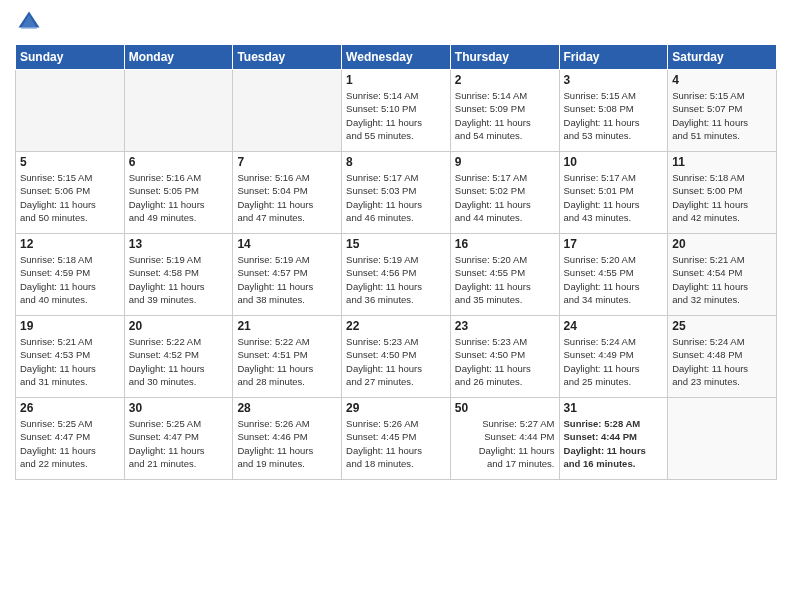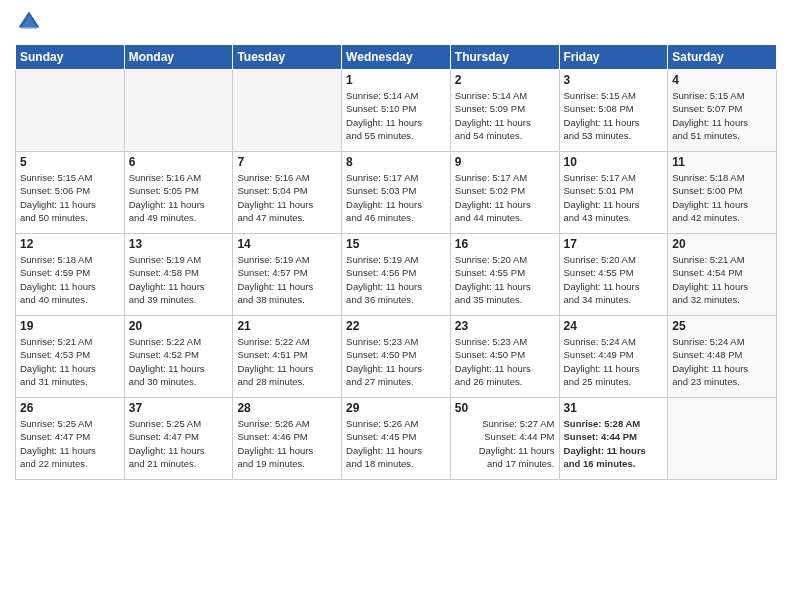--- a/index.html
+++ b/index.html
@@ -321,21 +321,21 @@
         </tr>
         <tr class="week-row">
           <td>
             <div class="day-number">26</div>
             <div class="day-info" style="white-space: pre-line;">Sunrise: 5:25 AM
 Sunset: 4:47 PM
 Daylight: 11 hours
 and 22 minutes.</div>
           </td>
           <td>
-            <div class="day-number">37</div>
+            <div class="day-number">30</div>
             <div class="day-info" style="white-space: pre-line;">Sunrise: 5:25 AM
 Sunset: 4:47 PM
 Daylight: 11 hours
 and 21 minutes.</div>
           </td>
           <td>
             <div class="day-number">28</div>
             <div class="day-info" style="white-space: pre-line;">Sunrise: 5:26 AM
 Sunset: 4:46 PM
 Daylight: 11 hours

